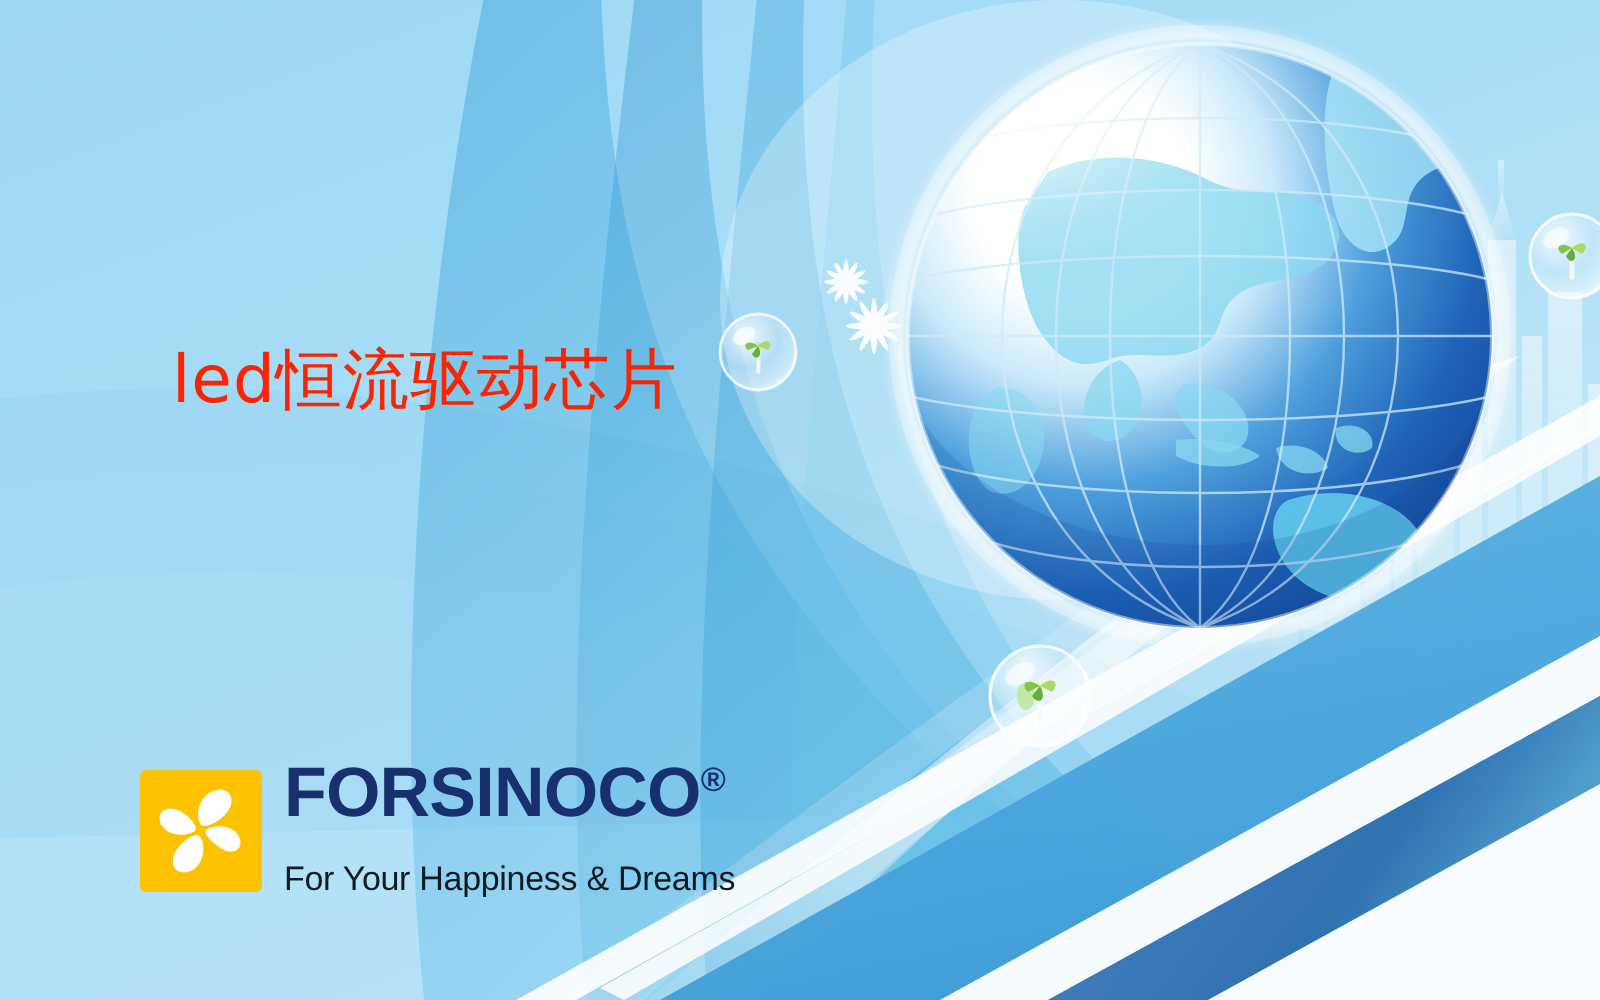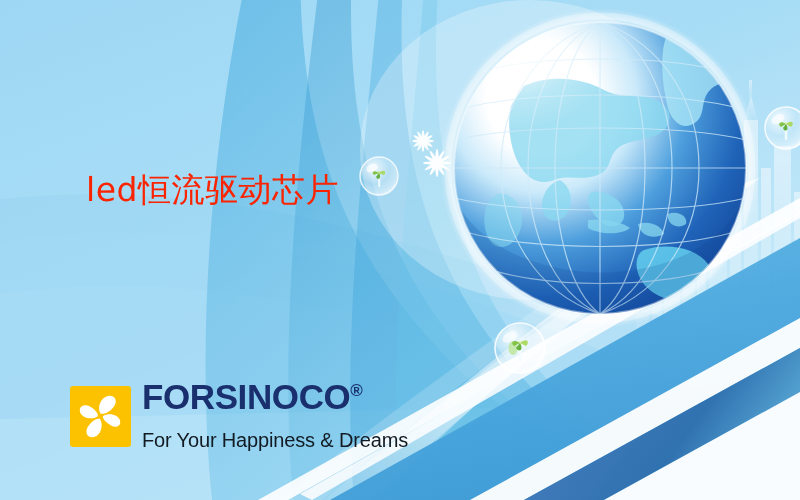--- a/index.html
+++ b/index.html
@@ -68,44 +68,43 @@
     border-radius: 3px;
     flex: 0 0 auto;
     position: relative;
   }
   #logo-mark svg { display: block; }
   #logo-text {
     margin-left: 11px;
     display: flex;
     flex-direction: column;
     justify-content: center;
-    gap: 12px;
   }
   #logo-word {
     font-family: "Liberation Sans", sans-serif;
     font-weight: bold;
     font-size: 35px;
     line-height: 0.98;
     color: #1a2f6e;
     letter-spacing: -0.4px;
     white-space: nowrap;
     position: relative;
   }
   #logo-word .reg {
     font-size: 17px;
     vertical-align: super;
     line-height: 1;
   }
   #logo-tagline {
     font-family: "Liberation Sans", sans-serif;
-    font-size: 20px;
+    font-size: 17px;
     color: #121b23;
     letter-spacing: -0.15px;
     white-space: nowrap;
-    margin-top: 3px;
+    margin-top: 16px;
   }
 </style>
 </head>
 <body>
 
 <div id="stage">
 
   <svg id="bg-svg" viewBox="0 0 800 500" preserveAspectRatio="none">
     <defs>
       <linearGradient id="gBase" x1="0" y1="0" x2="0.6" y2="1">

